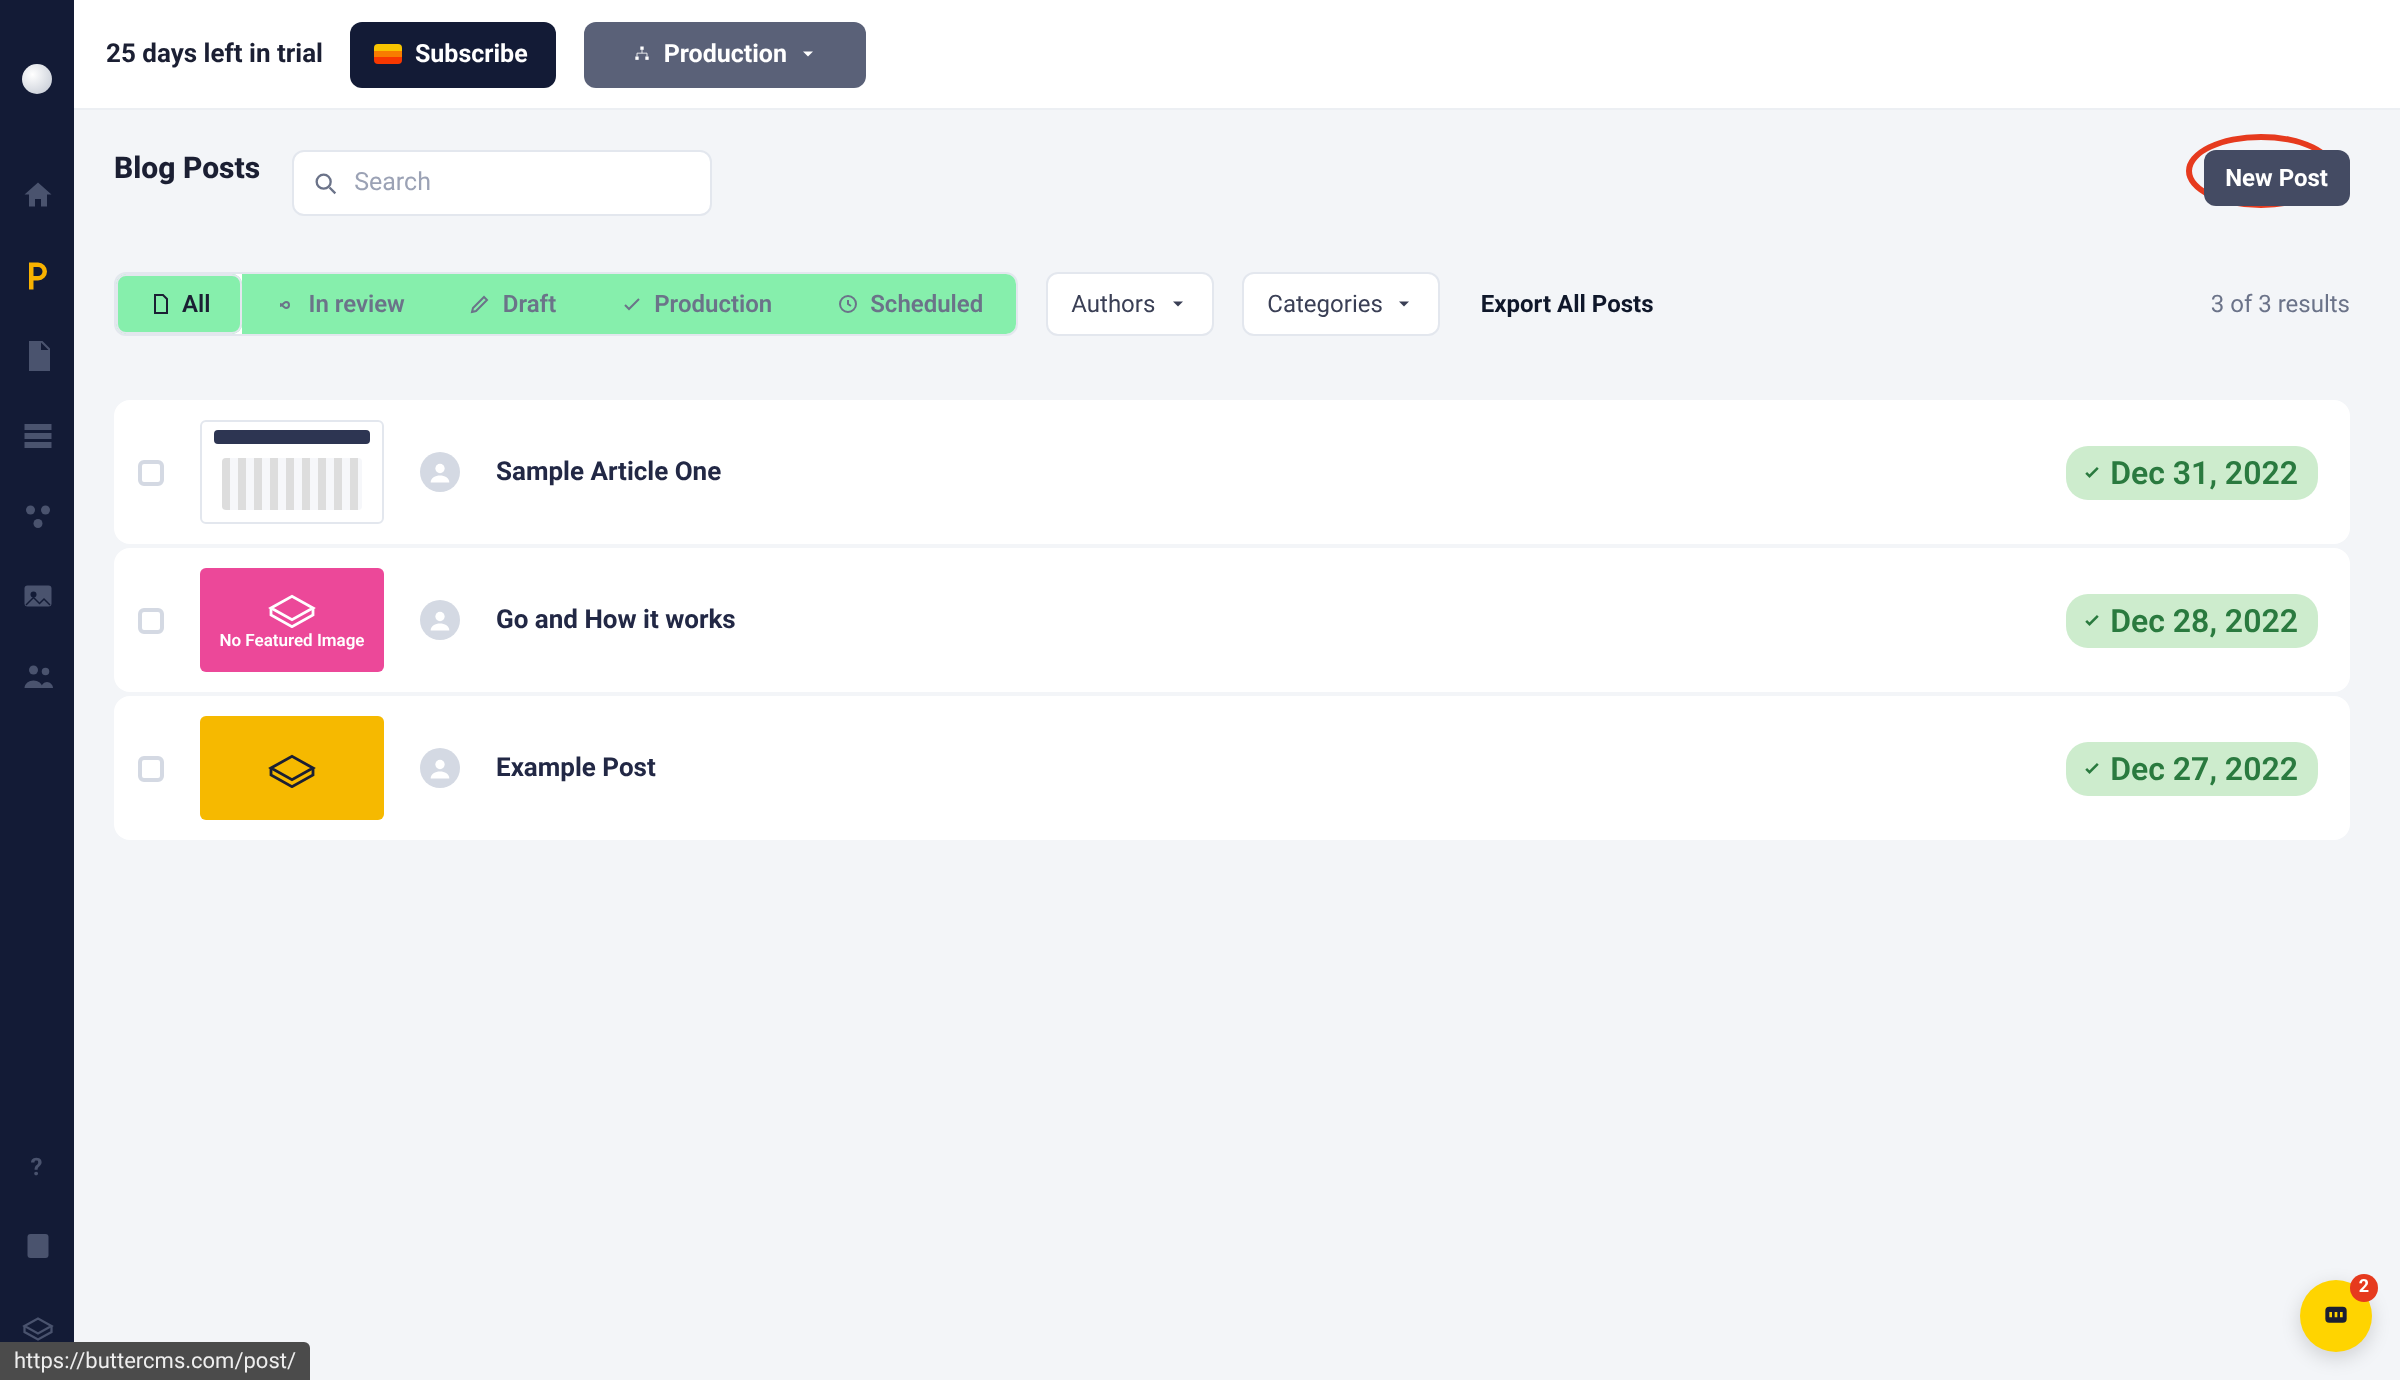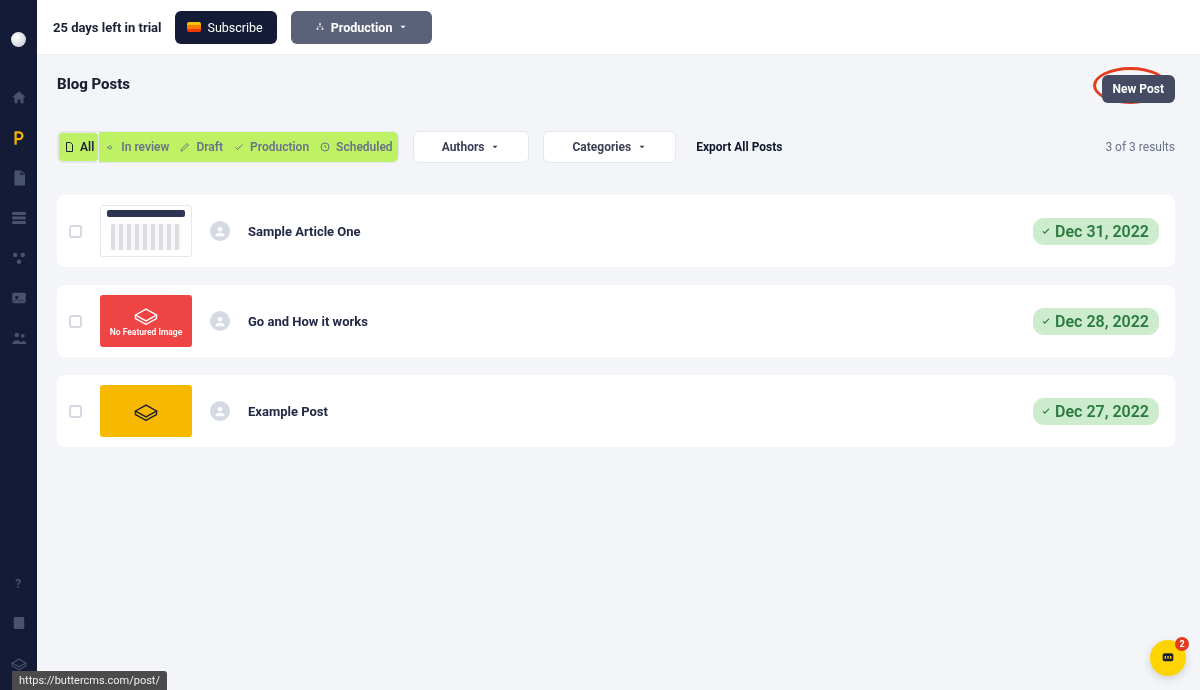--- a/index.html
+++ b/index.html
@@ -14,68 +14,68 @@
   .sidebar .nav-icon svg { width: 18px; height: 18px; }
   .sidebar .nav-icon.active { color: #f8b200; }
   .sidebar .bottom { margin-top: auto; display: flex; flex-direction: column; gap: 22px; align-items: center; padding-bottom: 18px; }
 
   
   .main { flex: 1; display: flex; flex-direction: column; }
 
   
   .topbar { height: 55px; background: #fff; display: flex; align-items: center; justify-content: flex-start; padding: 0 16px; gap: 14px; border-bottom: 1px solid #eceff3; }
   .trial { font-size: 13px; font-weight: 700; color: #1b1f33; }
-  .btn-subscribe { background: #131b36; color: #fff; font-size: 12.5px; font-weight: 400; border: none; border-radius: 6px; padding: 9px 14px 9px 12px; display: flex; align-items: center; gap: 6px; cursor: pointer; }
+  .btn-subscribe { background: #131b36; color: #fff; font-size: 12.5px; font-weight: 700; border: none; border-radius: 6px; padding: 9px 14px 9px 12px; display: flex; align-items: center; gap: 6px; cursor: pointer; }
   .btn-subscribe .stripe { width: 14px; height: 10px; background: linear-gradient(#f8c400 0 33%, #f87c00 33% 66%, #f83800 66%); border-radius: 2px; display:inline-block;}
   .btn-env { background: #5a6178; color: #fff; font-size: 12.5px; font-weight: 700; border: none; border-radius: 6px; padding: 9px 24px; display: flex; align-items: center; gap: 6px; cursor: pointer; }
 
   
   .content { flex: 1; padding: 20px 25px 0 20px; display: flex; flex-direction: column; }
 
   .header-row { display: flex; align-items: flex-start; gap: 16px; }
   .page-title { font-size: 15px; font-weight: 800; color: #1b1f33; }
   .search-wrap { position: relative; width: 210px; }
   .search-wrap svg { position: absolute; left: 10px; top: 50%; transform: translateY(-50%); width: 14px; height: 14px; color: #6b7389; }
   .search-input { width: 100%; border: 1px solid #e3e7ee; border-radius: 6px; padding: 8px 10px 8px 30px; font-size: 12.5px; color: #333; background: #fff; outline: none; }
   .search-input::placeholder { color: #9ba2b5; }
 
   .highlight-ring { position: absolute; border: 3px solid #e63a1e; border-radius: 50%/50%; pointer-events: none; }
   .new-post-wrap { margin-left: auto; position: relative; }
   .btn-newpost { background: #444b63; color: #fff; font-size: 12px; font-weight: 700; border: none; border-radius: 6px; padding: 7px 11px; cursor: pointer; position: relative; z-index: 2; }
 
   
   .filter-row { display: flex; align-items: center; gap: 14px; margin-top: 28px; }
   .seg { display: flex; background: #fff; border: 1px solid #e3e7ee; border-radius: 6px; overflow: hidden; }
-  .seg-btn { display: flex; align-items: center; gap: 5px; font-size: 12px; font-weight: 600; color: #6b7389; padding: 8px 5px; cursor: pointer; background: #bef264; border: none; }
+  .seg-btn { display: flex; align-items: center; gap: 5px; font-size: 12px; font-weight: 600; color: #6b7389; padding: 8px 16px; cursor: pointer; background: #86efac; border: none; }
   .seg-btn.active { color: #1b1f33; box-shadow: inset 0 0 0 1px #e3e7ee; border-radius: 5px; }
   .seg-btn svg { width: 12px; height: 12px; }
-  .drop { display: flex; align-items: center; gap: 6px; background: #fff; border: 1px solid #e3e7ee; border-radius: 6px; font-size: 12px; font-weight: 700; color: #3a3f55; padding: 8px 28px; cursor: pointer; }
+  .drop { display: flex; align-items: center; gap: 6px; background: #fff; border: 1px solid #e3e7ee; border-radius: 6px; font-size: 12px; font-weight: 400; color: #3a3f55; padding: 8px 12px; cursor: pointer; }
   .export-link { font-size: 12px; font-weight: 700; color: #0f172a; cursor: pointer; margin-left: 6px; }
   .results-count { margin-left: auto; font-size: 12px; color: #6b7389; }
 
   
-  .post-list { margin-top: 32px; display: flex; flex-direction: column; gap: 18px; }
+  .post-list { margin-top: 32px; display: flex; flex-direction: column; gap: 2px; }
   .post-row { background: #fff; border-radius: 8px; display: flex; align-items: center; padding: 10px 16px 10px 12px; gap: 18px; }
   .chk { width: 13px; height: 13px; border: 2px solid #d4d9e3; border-radius: 3px; cursor: pointer; flex-shrink: 0; }
   .thumb { width: 92px; height: 52px; border-radius: 3px; overflow: hidden; display: flex; align-items: center; justify-content: center; flex-direction: column; font-size: 8.5px; color: #fff; flex-shrink: 0; }
   .thumb.t1 { background: #fff; border: 1px solid #e3e7ee; position: relative; }
   .thumb.t1::before { content:''; position:absolute; top:4px; left:6px; right:6px; height:7px; background:#2d3552; border-radius:2px;}
   .thumb.t1::after { content:''; position:absolute; top:18px; left:10px; right:10px; bottom:6px; background: repeating-linear-gradient(90deg,#ddd 0 4px, transparent 4px 8px),#f6f7fa; border-radius:2px;}
-  .thumb.t2 { background: #ef4444; }
+  .thumb.t2 { background: #ec4899; }
   .thumb.t3 { background: #f6b900; }
   .thumb svg { width: 28px; height: 20px; }
   .thumb .nofeat { font-size: 8.5px; font-weight: 600; margin-top: 2px; }
   .author-avi { width: 20px; height: 20px; border-radius: 50%; background: #d4d9e3; display:flex; align-items:center; justify-content:center; flex-shrink:0;}
   .author-avi svg { width:14px; height:14px; color:#fff;}
   .post-title { font-size: 13px; font-weight: 700; color: #222845; cursor: pointer; }
   .status-pill { margin-left: auto; background: #cdeccd; color: #2a7a3f; font-size: 16px; font-weight: 600; border-radius: 11px; padding: 4px 10px 4px 8px; display: flex; align-items: center; gap: 4px; }
   .status-pill svg { width: 10px; height: 10px; }
 
   
-  .url-tip { position: absolute; left: 12px; bottom: 0; background: #4b4b4b; color: #eee; font-size: 11px; padding: 3px 7px; border-top-right-radius: 3px; }
+  .url-tip { position: absolute; left: 0; bottom: 0; background: #4b4b4b; color: #eee; font-size: 11px; padding: 3px 7px; border-top-right-radius: 3px; }
 
   
   .intercom { position: absolute; right: 14px; bottom: 14px; width: 36px; height: 36px; border-radius: 50%; background: #ffd400; display:flex; align-items:center; justify-content:center; cursor:pointer; box-shadow: 0 3px 10px rgba(0,0,0,0.15);}
   .intercom svg { width: 16px; height: 16px; color:#1b1f33;}
   .intercom .badge { position:absolute; top:-3px; right:-3px; width:14px; height:14px; border-radius:50%; background:#e63a1e; color:#fff; font-size:9px; font-weight:700; display:flex; align-items:center; justify-content:center;}
 
   
   .chev { width: 10px; height: 10px; }
 </style>
 </head>
@@ -169,20 +169,27 @@
         <span>Production</span>
         <svg class="chev" viewBox="0 0 24 24" fill="currentColor">
             <path d="M6 9l6 6 6-6z"></path>
           </svg>
       </button>
     </div>
 
     <div class="content">
       <div class="header-row">
         <span class="page-title">Blog Posts</span>
+        <div class="search-wrap">
+          <svg viewBox="0 0 24 24" fill="none" stroke="currentColor" stroke-width="2">
+              <circle cx="10" cy="10" r="6"></circle>
+              <path d="M20 20l-5-5"></path>
+            </svg>
+          <input type="text" class="search-input" placeholder="Search" style="">
+        </div>
         <div class="new-post-wrap">
           <div class="highlight-ring" style="width:75px; height:37px; left:-9px; top:-8px;"></div>
           <button class="btn-newpost">New Post</button>
         </div>
       </div>
 
       <div class="filter-row">
         <div class="seg">
           <button class="seg-btn active">
             <svg viewBox="0 0 24 24" fill="none" stroke="currentColor" stroke-width="2">

